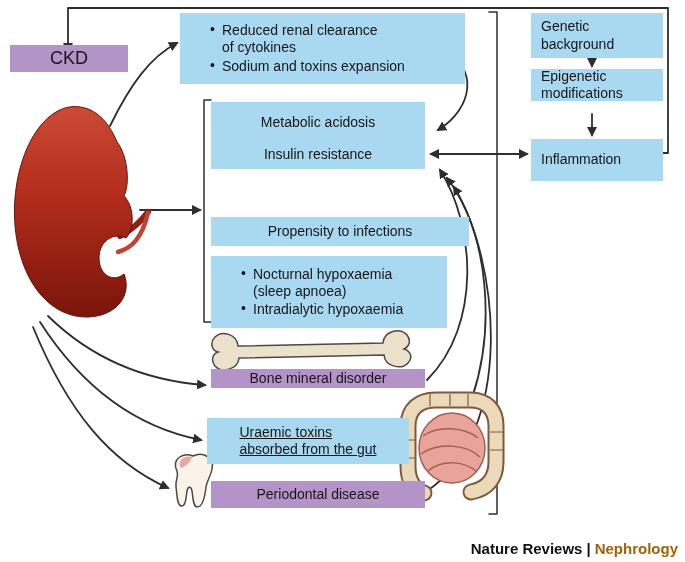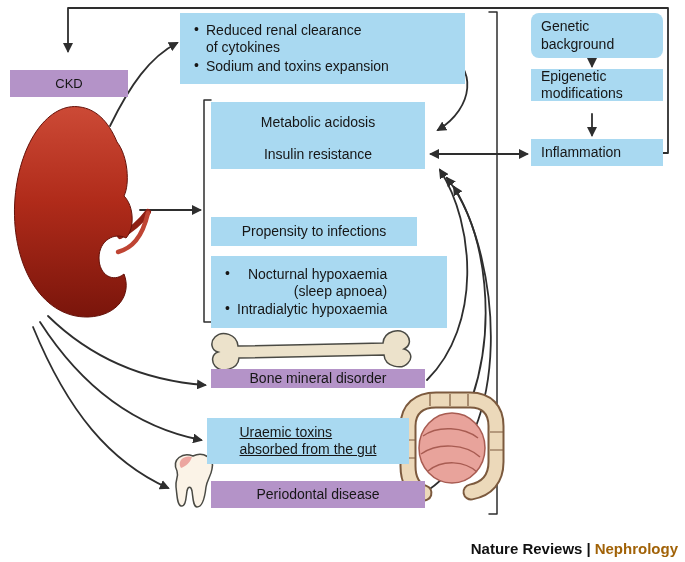--- a/index.html
+++ b/index.html
@@ -11,34 +11,34 @@
   #arrows-layer{z-index:1;}
   #illos-layer{z-index:2;}
   .box{
     position:absolute;z-index:3;font-size:14px;line-height:1.22;
     display:flex;align-items:center;justify-content:center;text-align:center;
   }
   .blue{background:#a9d9f1;}
   .purple{background:#b493c8;}
   .leftbox{justify-content:flex-start;text-align:left;padding-left:10px;white-space:pre-line;}
   .listbox{justify-content:flex-start;text-align:left;padding:4px 8px 4px 14px;}
-  .plain{list-style:none;margin:0;padding:0;}
+  .plain{list-style:none;margin:16px;padding:0;}
   .bullet{position:relative;padding-left:12px;white-space:pre-line;margin:1px 0;}
   .bullet::before{content:"\2022";position:absolute;left:0;top:-1px;}
   .ml-center{white-space:pre-line;text-align:left;}
-  #box-ckd{left:10px;top:70px;width:118px;height:27px;font-size:13px;}
+  #box-ckd{left:10px;top:45px;width:118px;height:27px;font-size:18px;}
   #box-clearance{left:180px;top:13px;width:263px;height:63px;}
-  #box-genetic{left:531px;top:13px;width:122px;height:45px;border-radius:8px;}
+  #box-genetic{left:531px;top:13px;width:122px;height:45px;}
   #box-epigenetic{left:531px;top:69px;width:122px;height:32px;}
-  #box-inflammation{left:531px;top:139px;width:122px;height:27px;}
+  #box-inflammation{left:531px;top:139px;width:122px;height:42px;}
   #box-metabolic{left:211px;top:102px;width:214px;height:41px;}
   #box-insulin{left:211px;top:140px;width:214px;height:29px;}
   #box-senescence{left:211px;top:178px;width:214px;height:29px;}
-  #box-infections{left:211px;top:217px;width:206px;height:29px;}
-  #box-hypoxaemia{left:211px;top:256px;width:214px;height:64px;text-align:right;}
+  #box-infections{left:211px;top:217px;width:258px;height:29px;}
+  #box-hypoxaemia{left:211px;top:256px;width:214px;height:64px;}
   #box-bone{left:211px;top:369px;width:214px;height:19px;}
   #box-gut{left:207px;top:418px;width:202px;height:46px;text-decoration:underline;}
   #box-periodontal{left:211px;top:481px;width:214px;height:27px;}
   .footer{position:absolute;right:7px;bottom:5px;z-index:3;font-size:15px;font-weight:bold;color:#111;}
   .footer .sep{margin:0 4px;}
   .footer .journal{color:#a16207;}
 </style>
 </head>
 <body>
 

